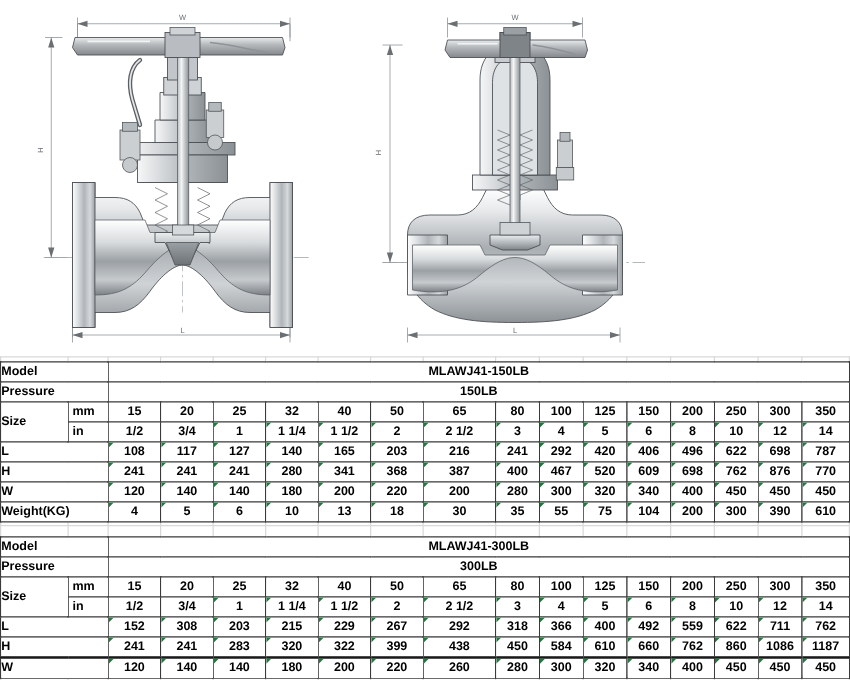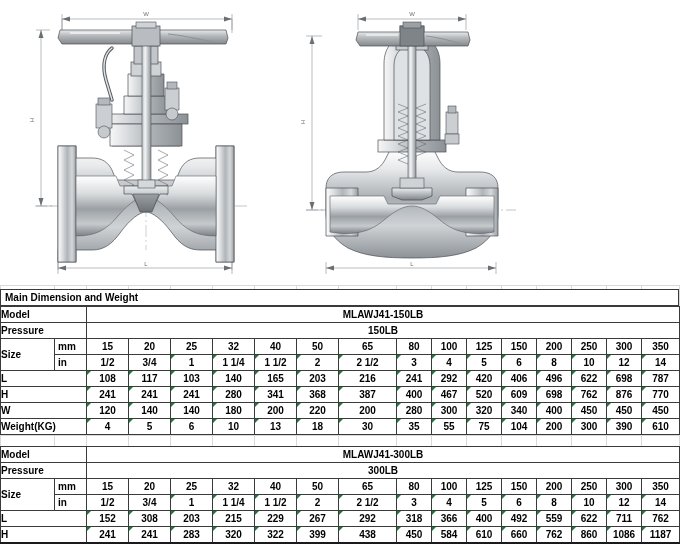--- a/index.html
+++ b/index.html
@@ -383,27 +383,20 @@
     <div class="hline" style="top: 180px;"></div>
     <div class="hline" style="top: 195px;"></div>
     <div class="hline" style="top: 210px;"></div>
     <div class="hline" style="top: 225px;"></div>
     <div class="hline" style="top: 240px;"></div>
     <div class="hline" style="top: 255px;"></div>
   </div>
 
 <div id="tables">
 
-  <table class="dimtable">
-    <tbody>
-        <tr>
-      <td class="title-cell" colspan="17">Main Dimension and Weight</td>
-    </tr>
-  </tbody>
-    </table>
 
   <table class="dimtable">
     <colgroup>
       <col style="width:54px">
         <col style="width:32px">
       <col style="width:42px">
         <col style="width:42px">
         <col style="width:42px">
         <col style="width:42px">
       <col style="width:42px">
@@ -461,21 +454,21 @@
       <td class="flag">6</td>
       <td class="flag">8</td>
       <td class="flag">10</td>
       <td class="flag">12</td>
       <td class="flag">14</td>
     </tr>
     <tr>
       <td class="label" colspan="2">L</td>
       <td class="flag">108</td>
       <td class="flag">117</td>
-      <td class="flag">103</td>
+      <td class="flag">127</td>
       <td class="flag">140</td>
       <td class="flag">165</td>
       <td class="flag">203</td>
       <td class="flag">216</td>
       <td class="flag">241</td>
       <td class="flag">292</td>
       <td class="flag">420</td>
       <td class="flag">406</td>
       <td class="flag">496</td>
       <td class="flag">622</td>

